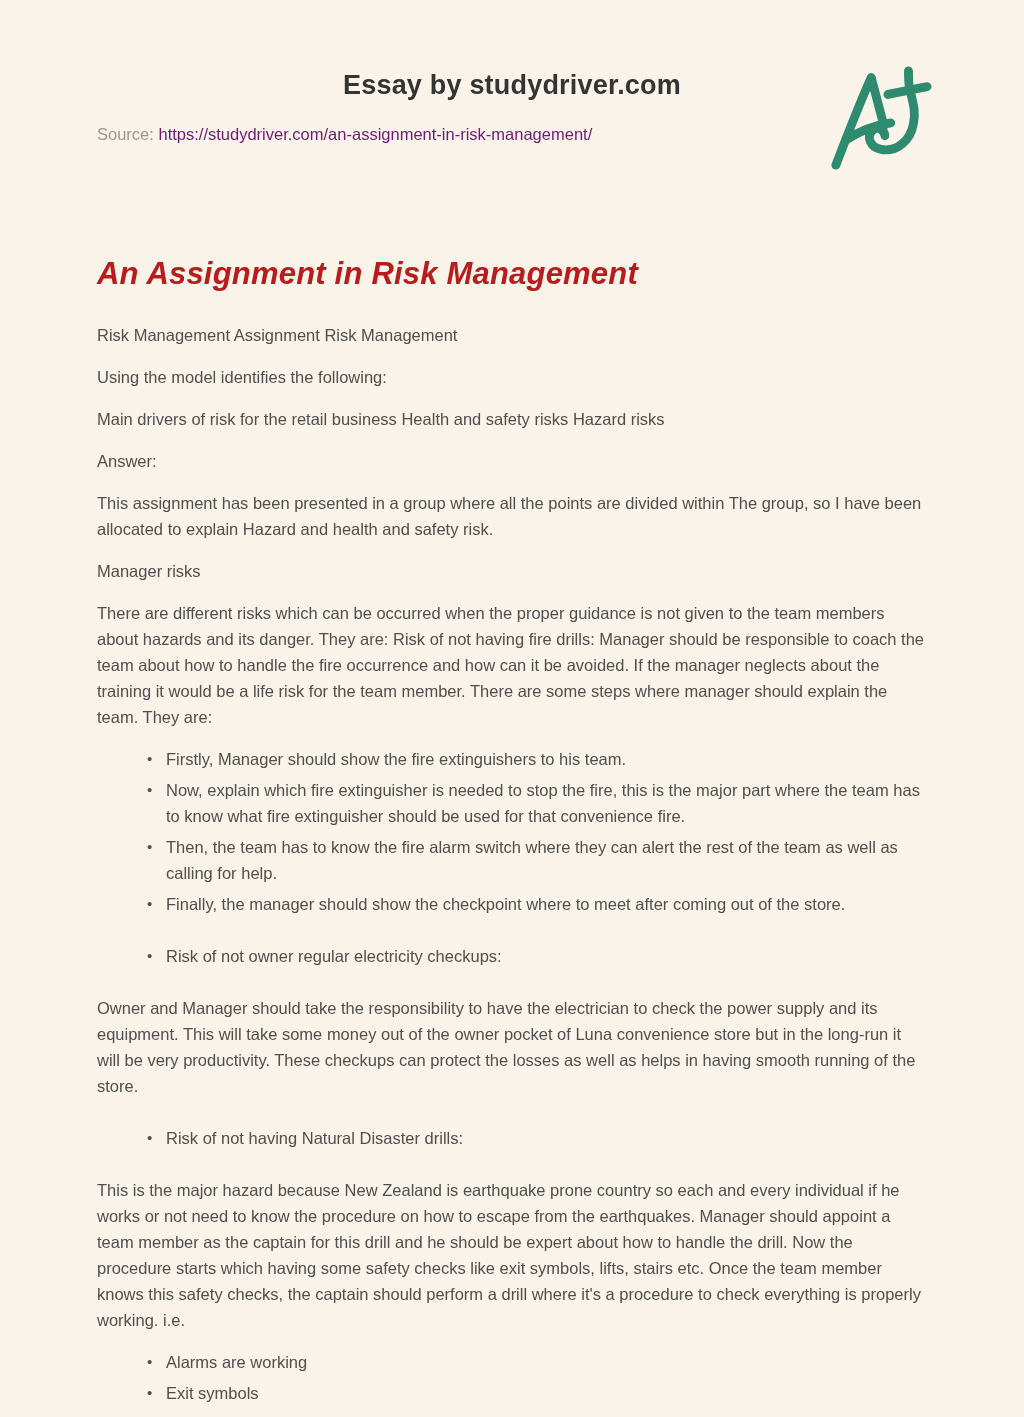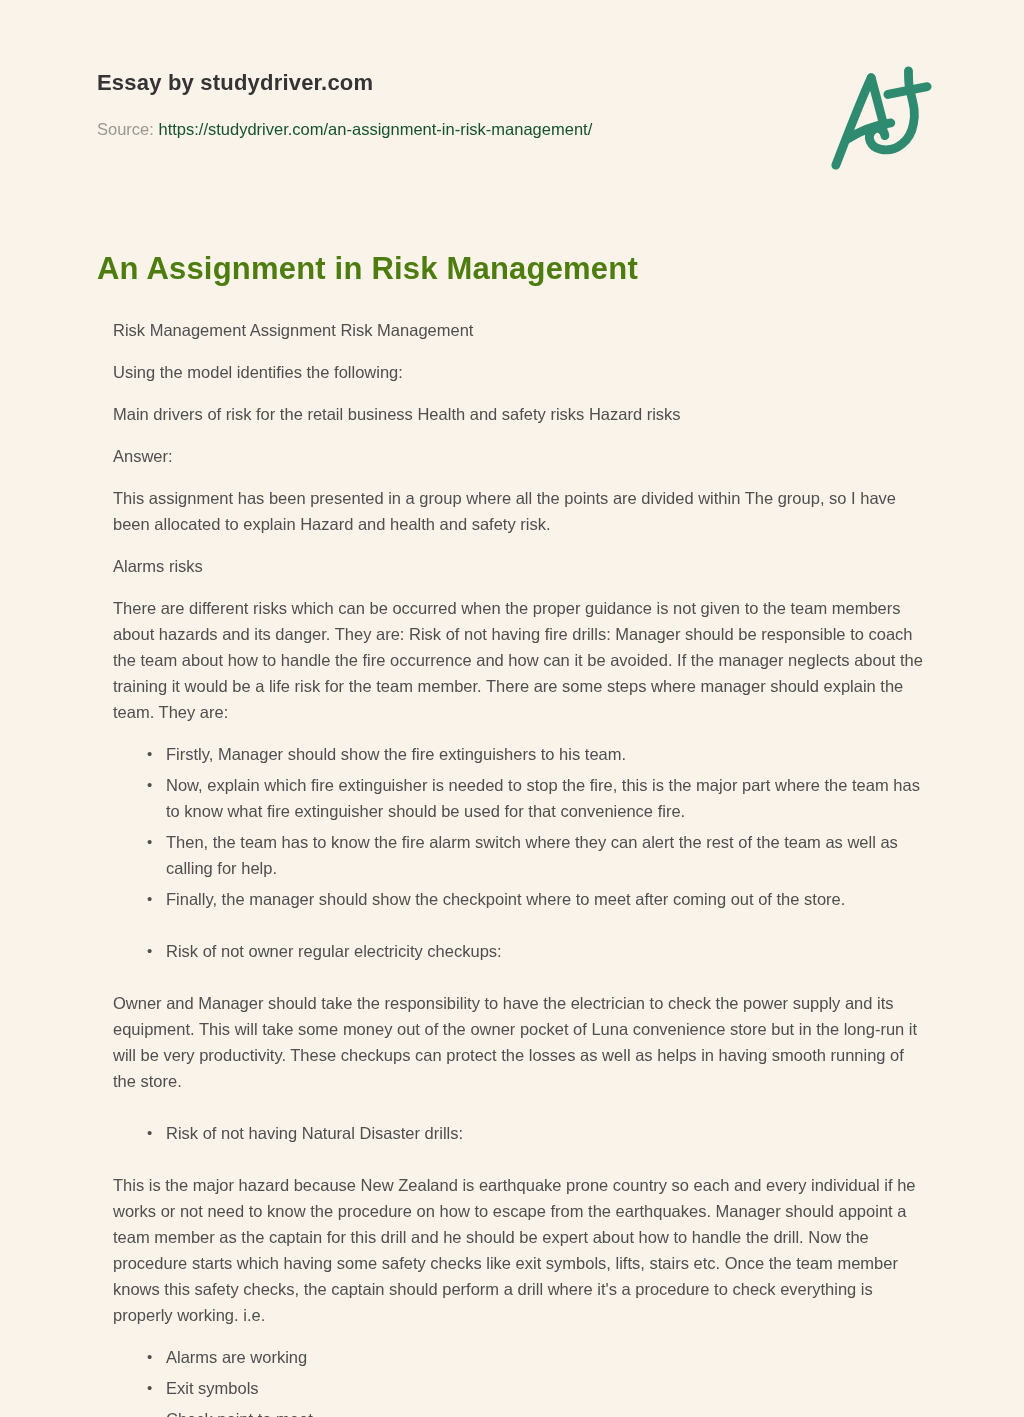--- a/index.html
+++ b/index.html
@@ -14,49 +14,51 @@
     font-family: "Liberation Sans", sans-serif;
     color: #4f4f4f;
     position: relative;
   }
   .container {
     position: relative;
     padding: 70px 97px 0 97px;
   }
   .header-title {
     margin: 0 0 24px 0;
-    font-size: 22px;
+    font-size: 27px;
     font-weight: 700;
     color: #343434;
     letter-spacing: 0.2px;
+    text-align: center;
   }
   .source-line {
     font-size: 16.5px;
     color: #9b9893;
   }
   .source-line a {
-    color: #14532d;
+    color: #701a75;
     text-decoration: none;
   }
   .logo {
     position: absolute;
     top: 64px;
     right: 90px;
     width: 108px;
     height: 110px;
   }
   .article-title {
     margin: 112px 0 30px 0;
     font-size: 31px;
     font-weight: 700;
-    color: #4d7c0f;
+    color: #b91c1c;
     letter-spacing: 0.2px;
+    font-style: italic;
   }
   p {
-    margin: 0 0 16px 16px;
+    margin: 0 0 16px 0;
     font-size: 16.5px;
     line-height: 26px;
   }
   ul {
     list-style: none;
     margin: 4px 0 20px 0;
     padding: 0 0 0 41px;
   }
   li {
     position: relative;
@@ -102,21 +104,21 @@
   <p>Risk Management Assignment Risk Management</p>
 
   <p>Using the model identifies the following:</p>
 
   <p>Main drivers of risk for the retail business Health and safety risks Hazard risks</p>
 
   <p>Answer:</p>
 
   <p>This assignment has been presented in a group where all the points are divided within The group, so I have been allocated to explain Hazard and health and safety risk.</p>
 
-  <p>Alarms risks</p>
+  <p>Manager risks</p>
 
   <p>There are different risks which can be occurred when the proper guidance is not given to the team members about hazards and its danger. They are: Risk of not having fire drills: Manager should be responsible to coach the team about how to handle the fire occurrence and how can it be avoided. If the manager neglects about the training it would be a life risk for the team member. There are some steps where manager should explain the team. They are:</p>
 
   <ul>
     <li>Firstly, Manager should show the fire extinguishers to his team.</li>
     <li>Now, explain which fire extinguisher is needed to stop the fire, this is the major part where the team has to know what fire extinguisher should be used for that convenience fire.</li>
     <li>Then, the team has to know the fire alarm switch where they can alert the rest of the team as well as calling for help.</li>
     <li>Finally, the manager should show the checkpoint where to meet after coming out of the store.</li>
   </ul>
 

